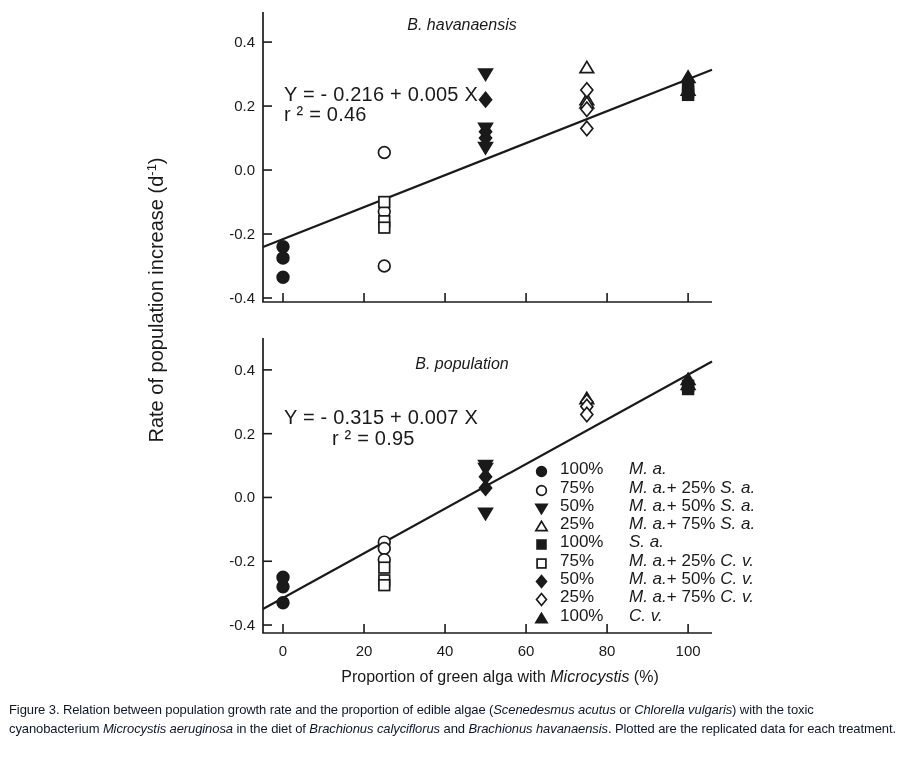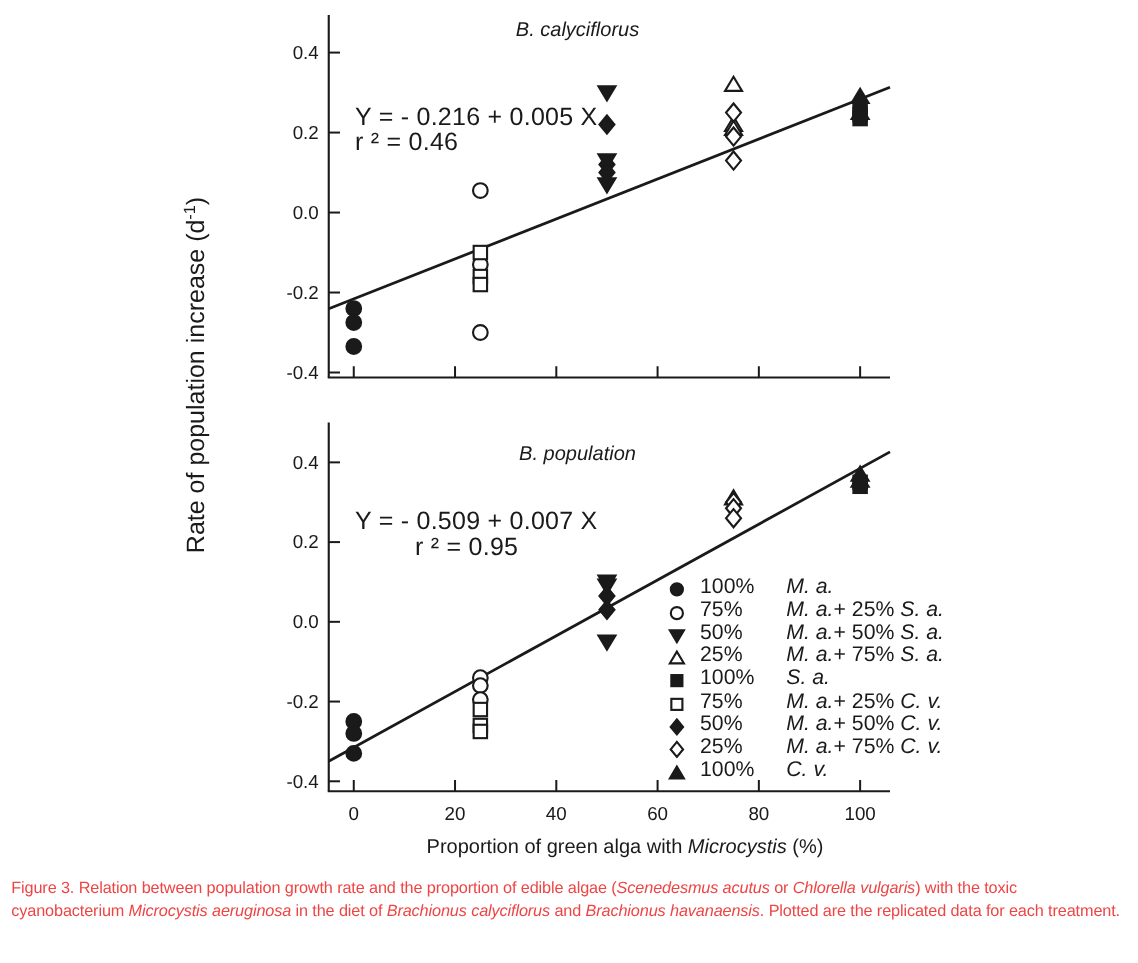--- a/index.html
+++ b/index.html
@@ -12,21 +12,21 @@
   .panel-title{font-style:italic;font-size:16px;}
   .equation{font-size:20px;letter-spacing:0.2px;}
   .legend{position:absolute;left:534px;top:461px;}
   .legend-row{display:flex;align-items:flex-end;height:18.3px;font-size:17px;}
   .legend-symbol{width:15px;height:15px;margin-right:11px;flex:0 0 auto;}
   .legend-pct{width:44px;flex:0 0 auto;}
   .legend-desc{white-space:pre;margin-left:25px;}
   .it{font-style:italic;}
   .caption{
     position:absolute;left:9px;top:701px;width:895px;
-    font-size:13px;line-height:1.44;letter-spacing:-0.1px;color:#ef4444;
+    font-size:13px;line-height:1.44;letter-spacing:-0.1px;color:#0f172a;
   }
 </style>
 </head>
 <body>
 
 <div class="stage">
 
   <svg id="chart" class="chart-svg" width="910" height="700" viewBox="0 0 910 700">
       <line x1="263" y1="12" x2="263" y2="302" stroke="#1a1a1a" stroke-width="1.7"></line>
       <line x1="262.2" y1="302" x2="712" y2="302" stroke="#1a1a1a" stroke-width="1.7"></line>
@@ -117,26 +117,26 @@
       <path d="M 485.5555756044749 480.64689189189187 L 491.5405756044749 487.8918918918919 L 485.5555756044749 495.1368918918919 L 479.57057560447487 487.8918918918919 Z" fill="#1a1a1a" stroke="#1a1a1a" stroke-width="1.7"></path>
       <path d="M 586.8276795380729 394.5387837837838 L 592.8126795380729 401.7837837837838 L 586.8276795380729 409.0287837837838 L 580.8426795380728 401.7837837837838 Z" fill="#ffffff" stroke="#1a1a1a" stroke-width="1.7"></path>
       <path d="M 586.8276795380729 399.3225675675676 L 592.8126795380729 406.5675675675676 L 586.8276795380729 413.8125675675676 L 580.8426795380728 406.5675675675676 Z" fill="#ffffff" stroke="#1a1a1a" stroke-width="1.7"></path>
       <path d="M 586.8276795380729 407.2955405405405 L 592.8126795380729 414.5405405405405 L 586.8276795380729 421.7855405405405 L 580.8426795380728 414.5405405405405 Z" fill="#ffffff" stroke="#1a1a1a" stroke-width="1.7"></path>
       <path d="M 688.0997834716709 373.15945945945947 L 681.2957834716709 384.4994594594595 L 694.9037834716709 384.4994594594595 Z" fill="#1a1a1a" stroke="#1a1a1a" stroke-width="1.7"></path>
       <path d="M 688.0997834716709 377.9432432432432 L 681.2957834716709 389.28324324324325 L 694.9037834716709 389.28324324324325 Z" fill="#1a1a1a" stroke="#1a1a1a" stroke-width="1.7"></path>
       <text x="0" y="0" fill="#1a1a1a" font-size="20" text-anchor="middle" transform="translate(163,300) rotate(-90)"><tspan>Rate of population increase (d</tspan><tspan dy="-7" font-size="13">-1</tspan><tspan dy="7" font-size="20">)</tspan></text>
       <text x="500" y="682" fill="#1a1a1a" font-size="16" text-anchor="middle"><tspan>Proportion of green alga with </tspan><tspan font-style="italic">Microcystis</tspan><tspan> (%)</tspan></text>
     </svg>
 
-  <div class="overlay panel-title" style="left:312px;top:16px;width:300px;text-align:center;">B. calyciflorus</div>
+  <div class="overlay panel-title" style="left:312px;top:16px;width:300px;text-align:center;">B. havanaensis</div>
   <div class="overlay equation" style="left:284px;top:83px;">Y = - 0.216 + 0.005 X</div>
   <div class="overlay equation" style="left:284px;top:103px;">r ² = 0.46</div>
 
   <div class="overlay panel-title" style="left:312px;top:355px;width:300px;text-align:center;">B. population</div>
-  <div class="overlay equation" style="left:284px;top:406px;">Y =  - 0.509 + 0.007 X</div>
+  <div class="overlay equation" style="left:284px;top:406px;">Y =  - 0.315 + 0.007 X</div>
   <div class="overlay equation" style="left:284px;top:427px;margin-left:48px;">r ² = 0.95</div>
 
   <div id="legend" class="legend">
       <div class="legend-row">
         <svg class="legend-symbol" viewBox="0 0 15 15">
           <circle cx="7.5" cy="7.5" r="4.84" fill="#1a1a1a" stroke="#1a1a1a" stroke-width="1.7"></circle>
         </svg>
         <span class="legend-pct">100%</span>
         <span class="legend-desc"><span class="it">M. a.</span></span>
       </div>

